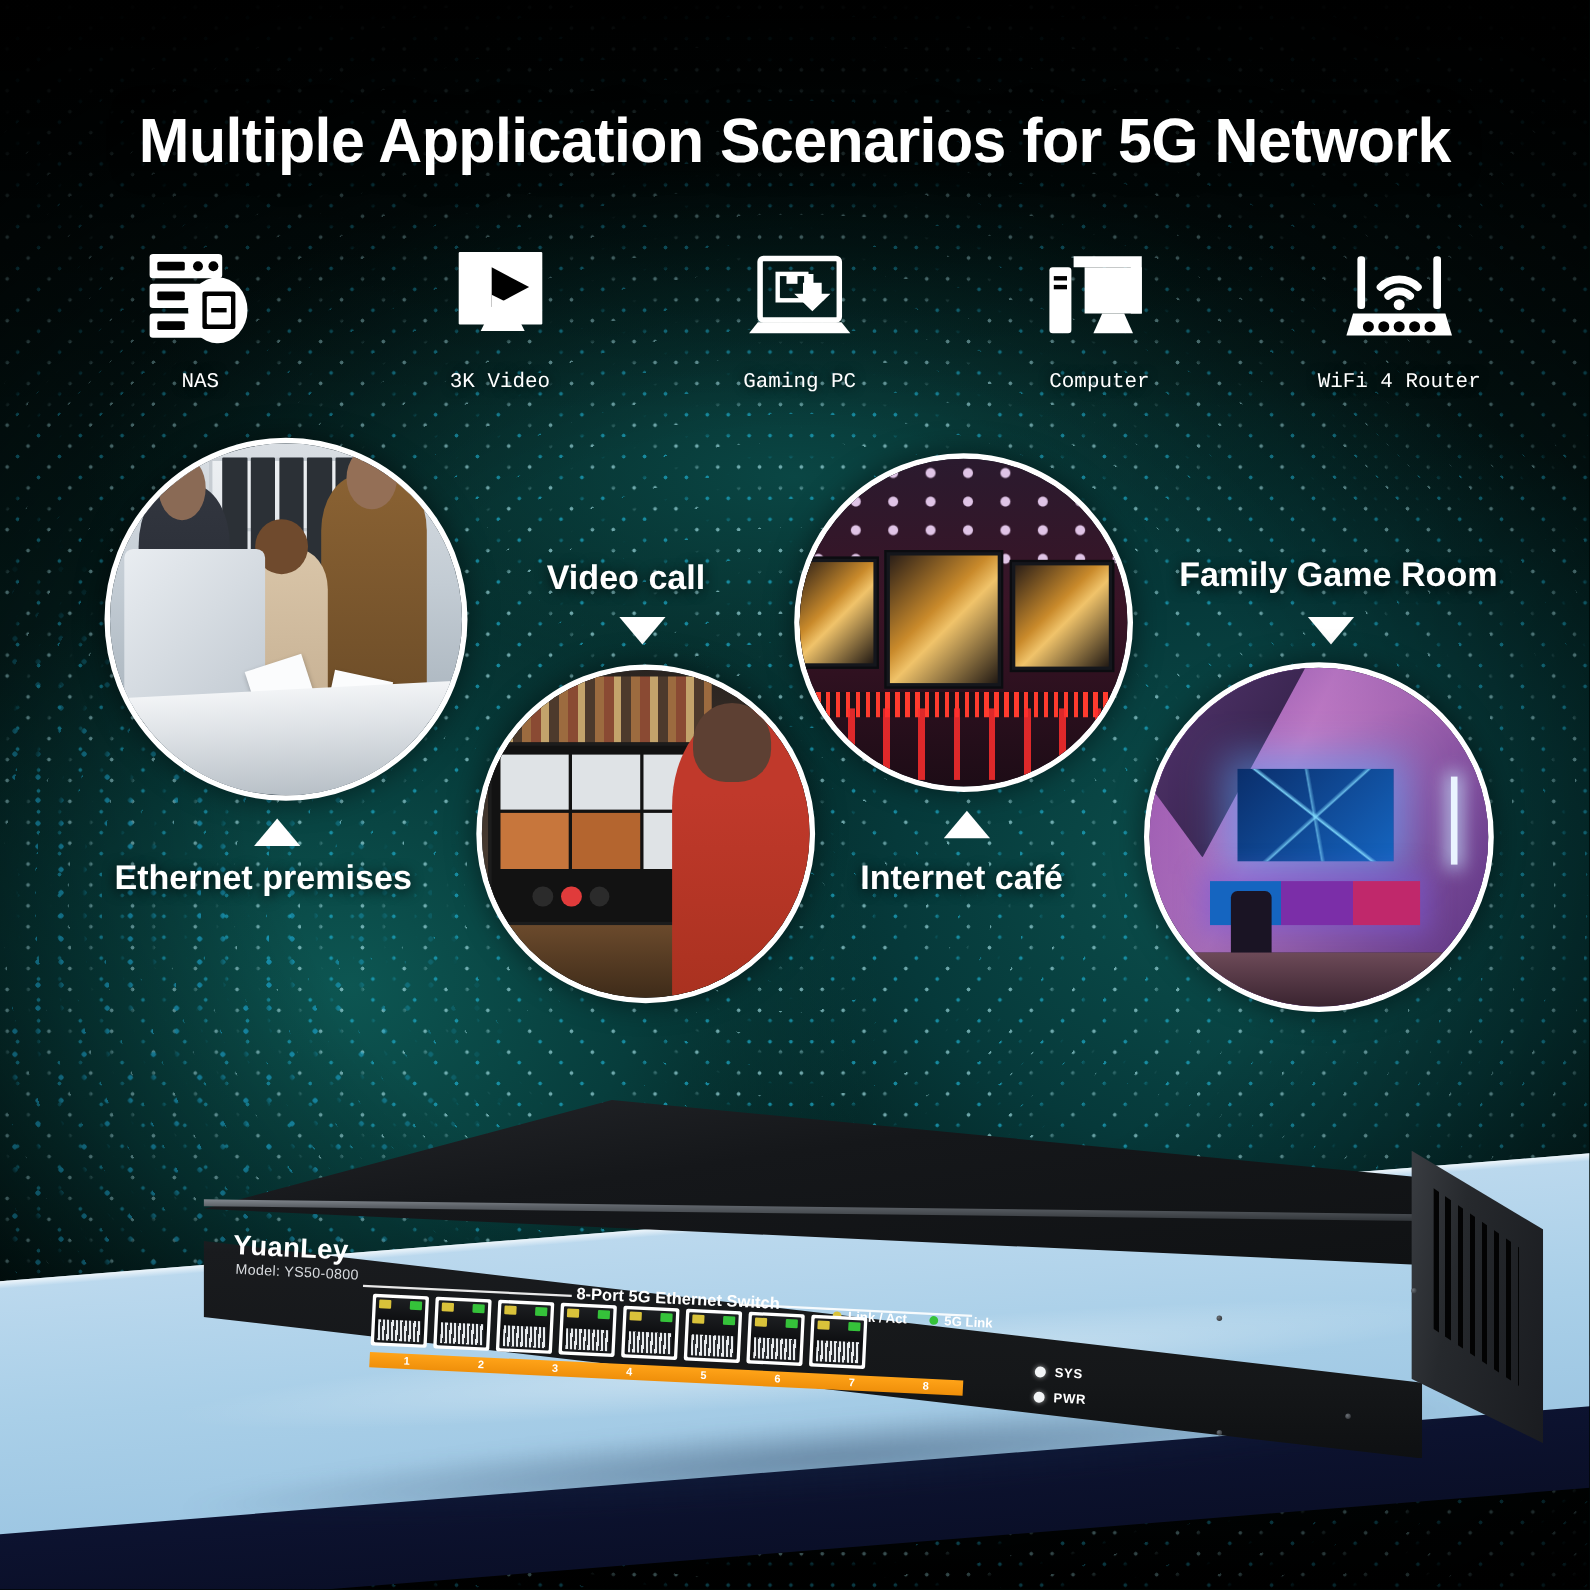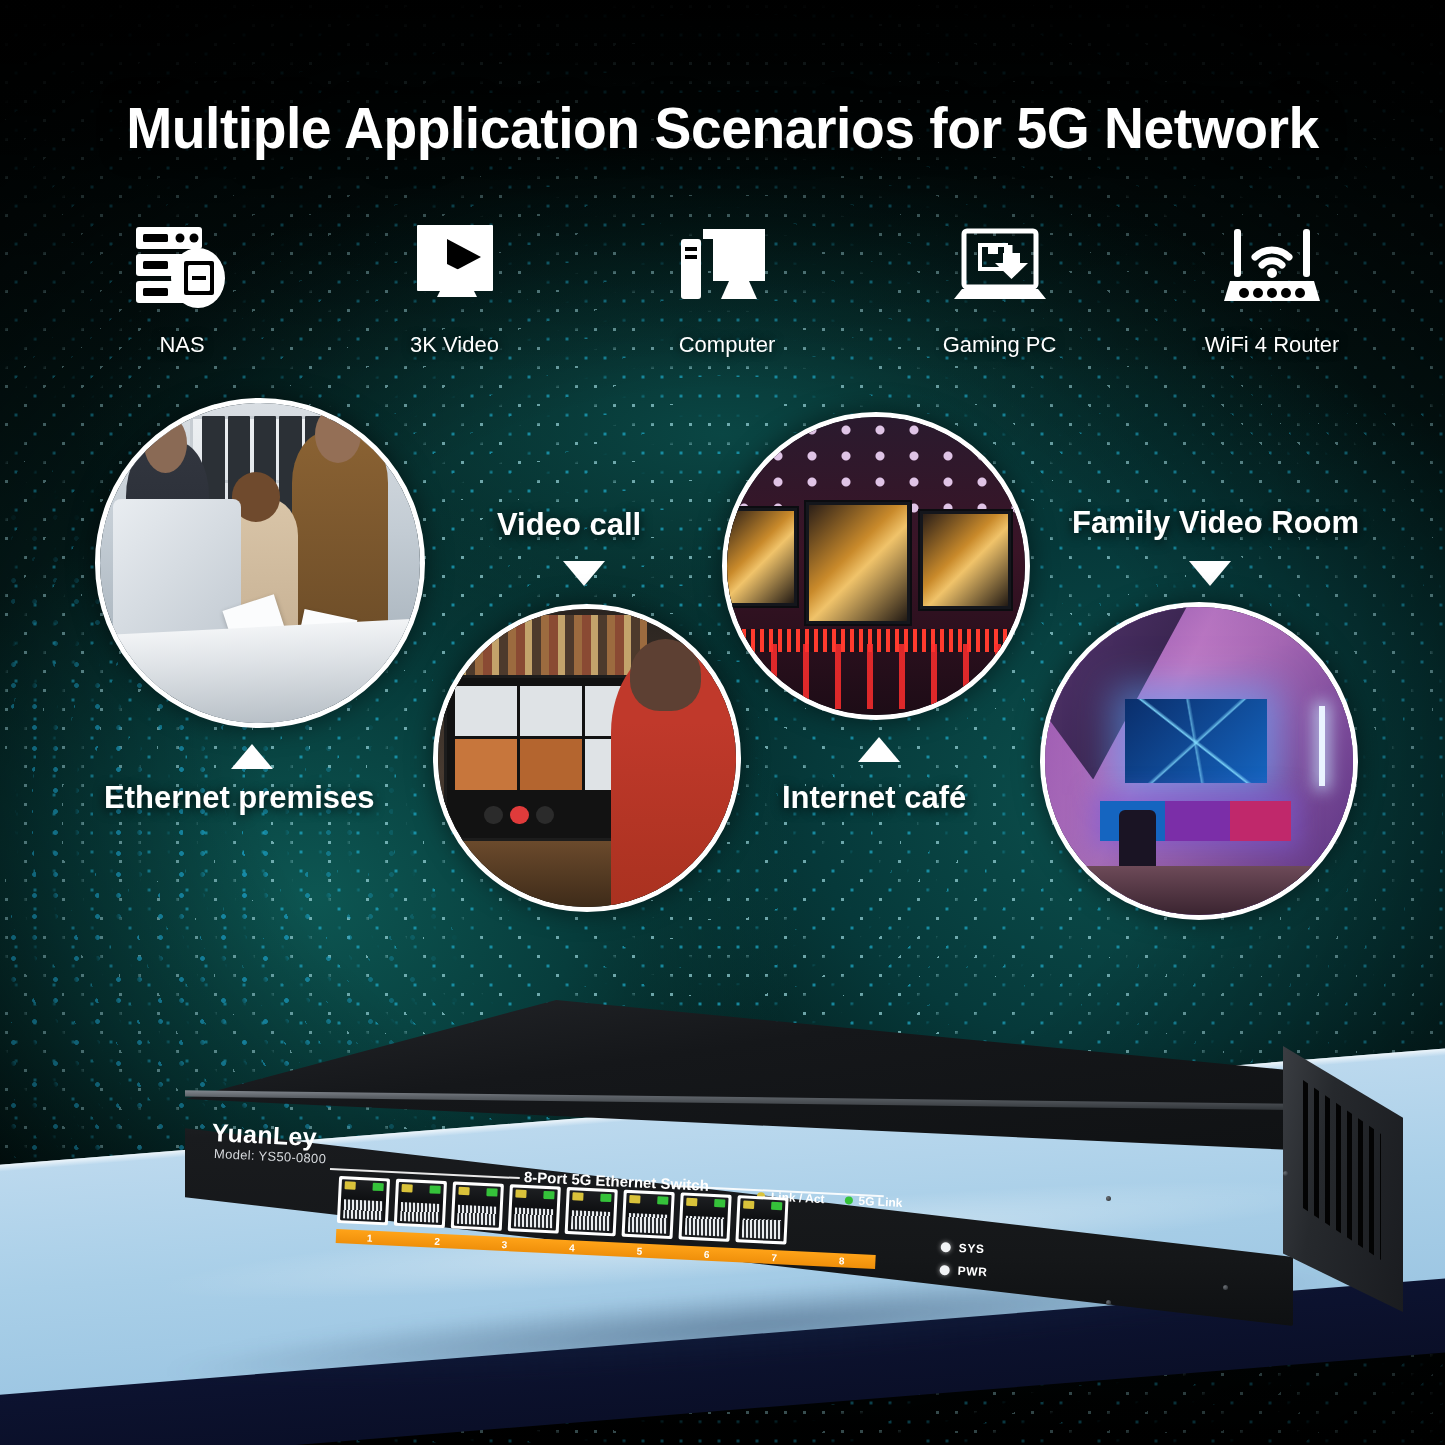--- a/index.html
+++ b/index.html
@@ -70,22 +70,22 @@
 
   
   .icon-row{
     position:absolute; top:198px; left:82px; width:1290px; height:160px;
     display:flex; justify-content:space-between; align-items:flex-end;
   }
   .icon-item{ width:200px; display:flex; flex-direction:column; align-items:center; }
   .icon-art{ height:100px; display:flex; align-items:center; justify-content:center; }
   .icon-art svg{ display:block; }
   .icon-label{
-    margin-top:13px; color:#fff; font-size:22px; font-weight:400;
-    white-space:nowrap; text-shadow:0 0 10px rgba(0,0,0,.85);
+    margin-top:13px; color:#fff; font-size:19px; font-weight:400;
+    white-space:nowrap; text-shadow:0 0 10px rgba(0,0,0,.85);font-family:Liberation Mono, monospace;
   }
 
   
   .circ{
     position:absolute; border-radius:50%;
     border:5px solid #fff; overflow:hidden;
     box-shadow:0 0 26px rgba(0,0,0,.5);
     background:#13232b;
   }
   .circ .ph{ position:absolute; inset:0; }
@@ -353,45 +353,45 @@
           <polygon points="38,58 62,58 70,74 30,74"></polygon>
           <polygon points="40,16 74,34 40,52" fill="#000"></polygon>
           <polygon points="40,41 56,49 40,58" fill="#fff"></polygon>
         </svg>
       </div>
       <div class="icon-label">3K Video</div>
     </div>
 
     <div class="icon-item">
       <div class="icon-art">
-        <svg width="100" height="92" viewBox="0 0 100 92" fill="#fff">
-          <path d="M26 6 h62 v52 h-10 V16 H26 Z"></path>
-          <rect x="36" y="16" width="52" height="42" fill="#fff"></rect>
-          <polygon points="52,58 72,58 80,76 44,76"></polygon>
-          <rect x="4" y="16" width="20" height="60" rx="3"></rect>
-          <rect x="8" y="24" width="12" height="4" fill="#000"></rect>
-          <rect x="8" y="32" width="12" height="4" fill="#000"></rect>
-        </svg>
-      </div>
-      <div class="icon-label">Computer</div>
-    </div>
-
-    <div class="icon-item">
-      <div class="icon-art">
         <svg width="100" height="92" viewBox="0 0 100 92" fill="none" stroke="#fff" stroke-width="5">
           <rect x="14" y="8" width="72" height="56" rx="3"></rect>
           <path d="M4 76 h92 l-8 -10 H12 Z" fill="#fff" stroke="none"></path>
           <rect x="30" y="22" width="26" height="24" stroke-width="4"></rect>
           <rect x="38" y="22" width="10" height="9" fill="#fff" stroke="none"></rect>
           <path d="M60 22 v20" stroke-width="5"></path>
           <path d="M50 42 h22 v10" stroke-width="0"></path>
           <polygon points="53,30 70,30 70,40 78,40 61.5,56 45,40 53,40" fill="#fff" stroke="none"></polygon>
         </svg>
       </div>
       <div class="icon-label">Gaming PC</div>
+    </div>
+
+    <div class="icon-item">
+      <div class="icon-art">
+        <svg width="100" height="92" viewBox="0 0 100 92" fill="#fff">
+          <path d="M26 6 h62 v52 h-10 V16 H26 Z"></path>
+          <rect x="36" y="16" width="52" height="42" fill="#fff"></rect>
+          <polygon points="52,58 72,58 80,76 44,76"></polygon>
+          <rect x="4" y="16" width="20" height="60" rx="3"></rect>
+          <rect x="8" y="24" width="12" height="4" fill="#000"></rect>
+          <rect x="8" y="32" width="12" height="4" fill="#000"></rect>
+        </svg>
+      </div>
+      <div class="icon-label">Computer</div>
     </div>
 
     <div class="icon-item">
       <div class="icon-art">
         <svg width="100" height="92" viewBox="0 0 100 92" fill="#fff">
           <rect x="12" y="6" width="7" height="48" rx="3"></rect>
           <rect x="81" y="6" width="7" height="48" rx="3"></rect>
           <path d="M8 58 h84 l6 20 H2 Z"></path>
           <circle cx="22" cy="70" r="5" fill="#000"></circle>
             <circle cx="36" cy="70" r="5" fill="#000"></circle>
@@ -474,21 +474,21 @@
       <div class="m" style="left:64%; top:31%; width:32%; height:34%;">
           <i></i>
         </div>
       <div class="kb"></div>
       <div class="neon"></div>
     </div>
   </div>
   <div class="tri up" style="left:858px; top:737px;"></div>
   <div class="sc-label" style="left:782px; top:780px;">Internet café</div>
 
-  <div class="sc-label" style="left:1072px; top:505px;">Family Video Room</div>
+  <div class="sc-label" style="left:1072px; top:505px;">Family Game Room</div>
   <div class="tri down" style="left:1189px; top:561px;"></div>
   <div class="circ" style="left:1040px; top:602px; width:318px; height:318px;">
     <div class="ph ph-game">
       <div class="wall"></div>
       <div class="ceil"></div>
       <div class="tv"></div>
       <div class="strip"></div>
       <div class="mons"></div>
       <div class="chair"></div>
       <div class="desk"></div>

